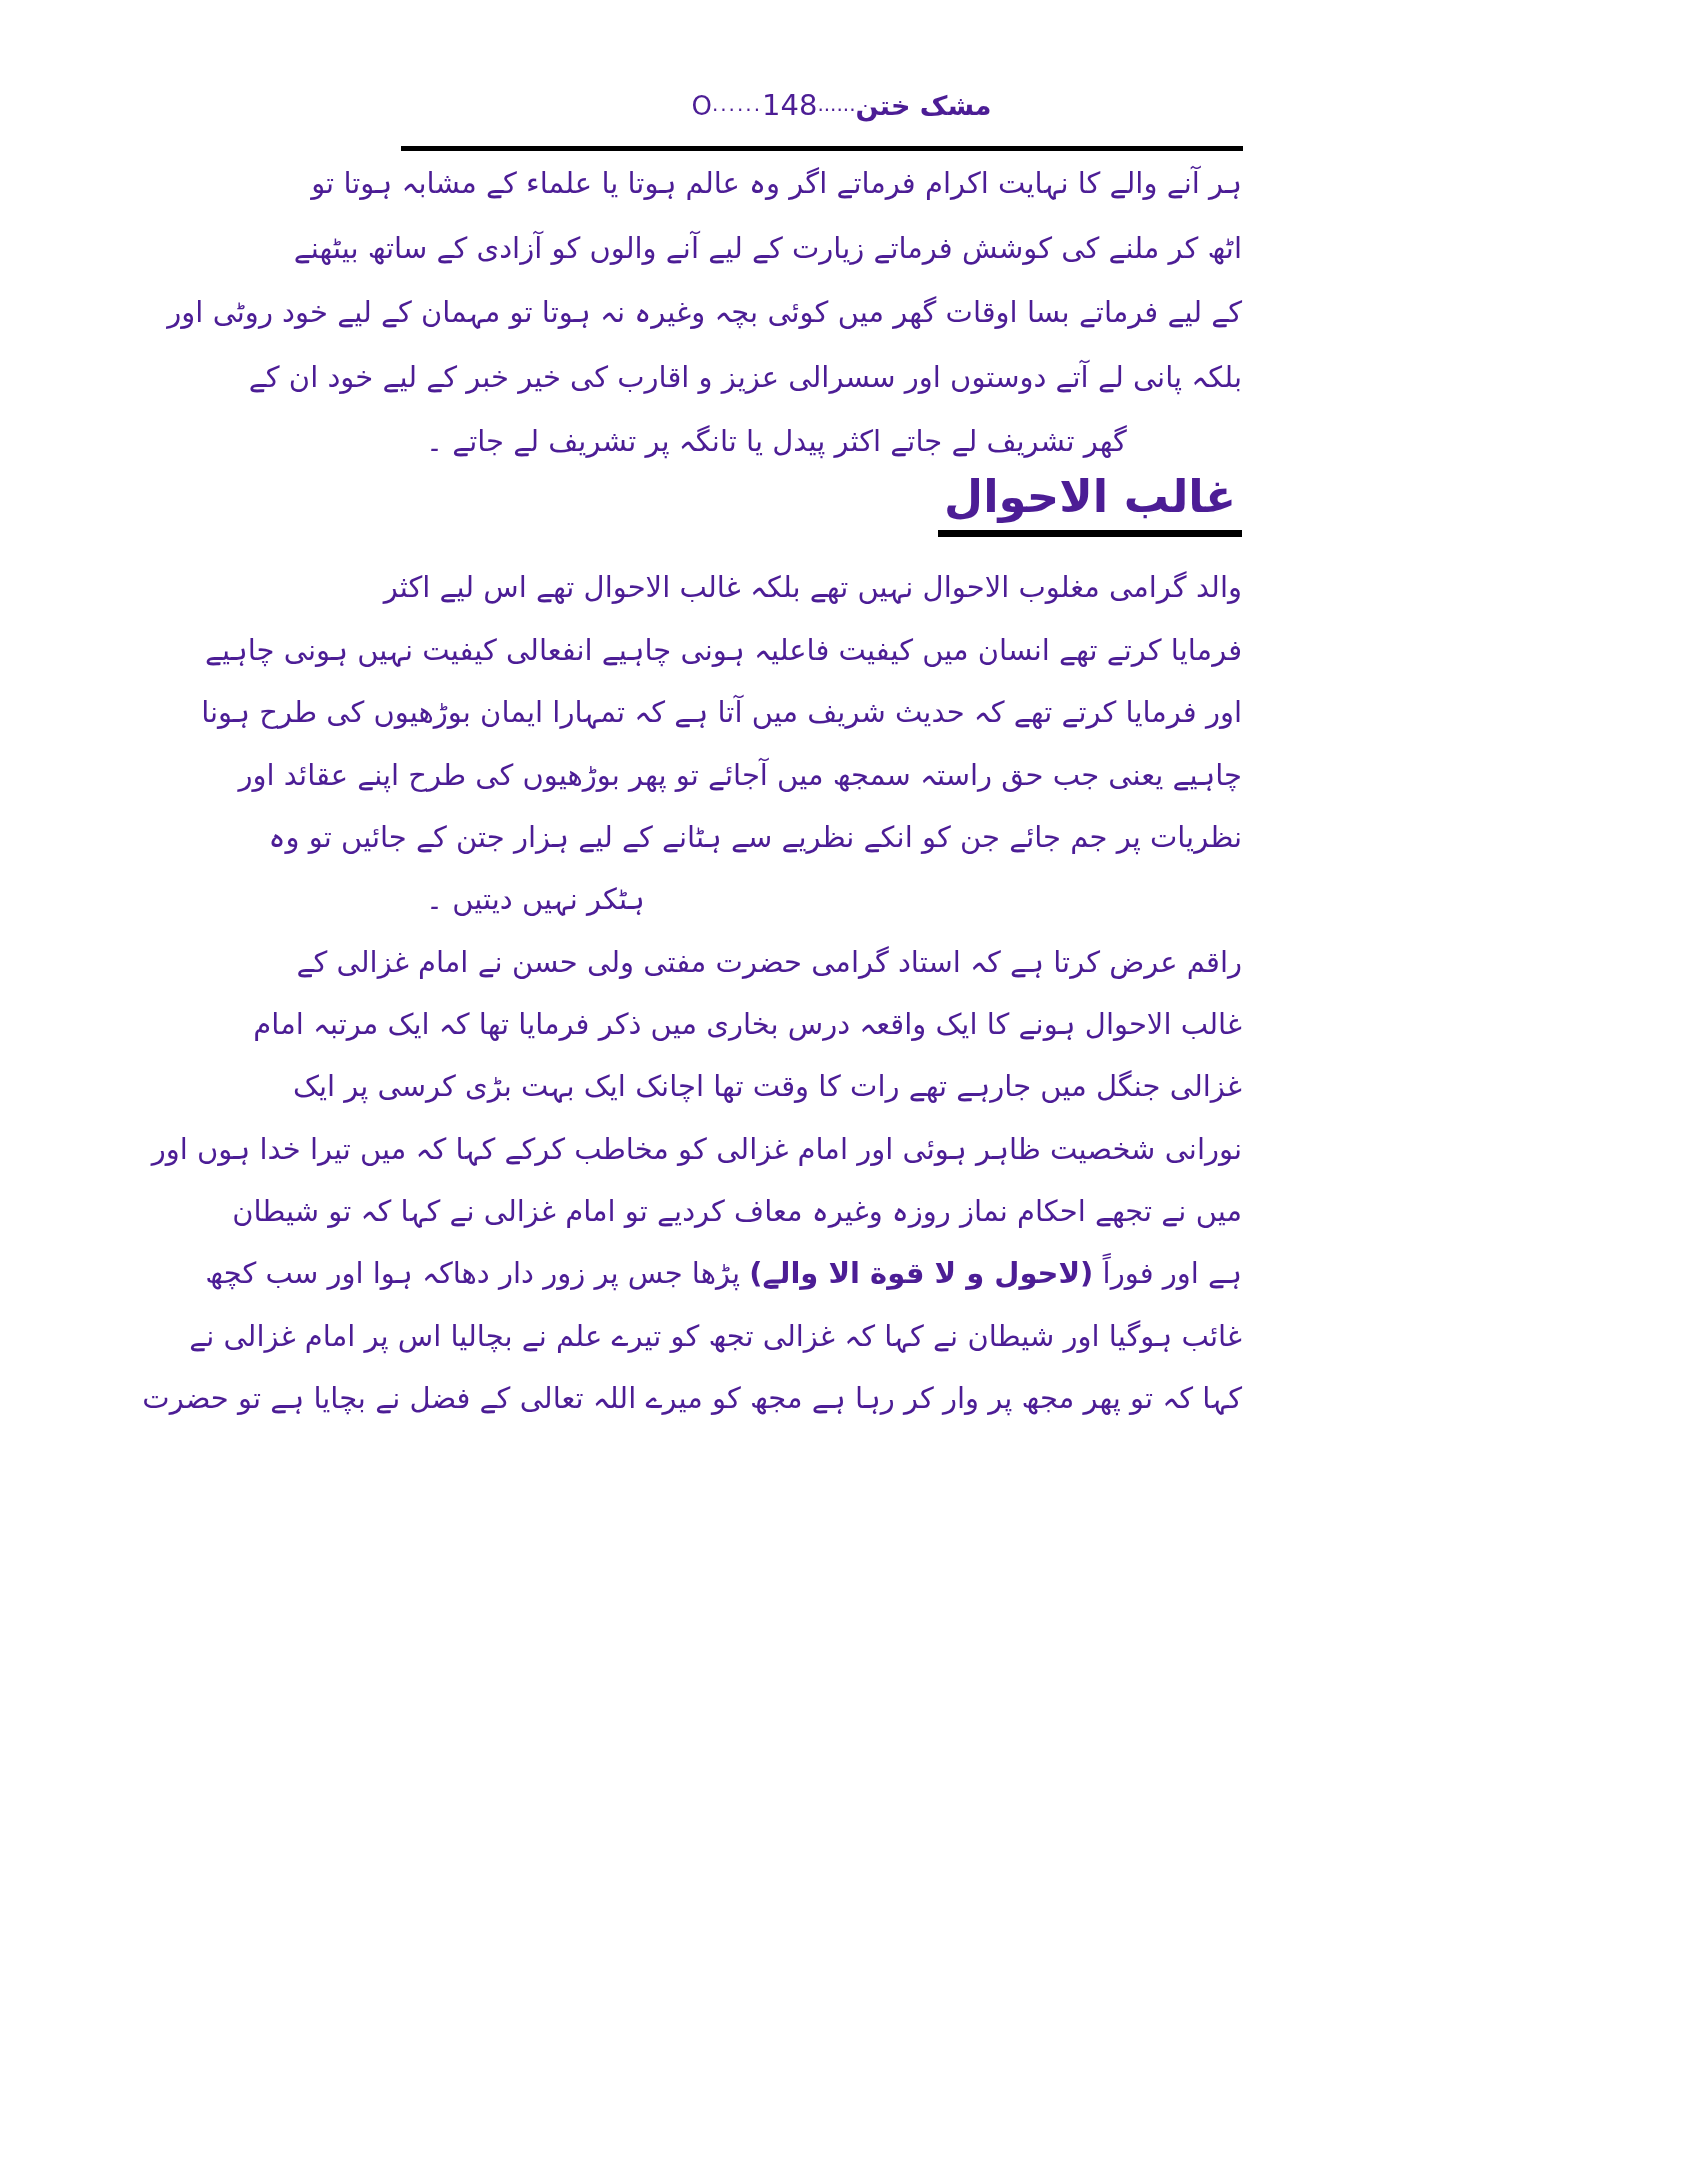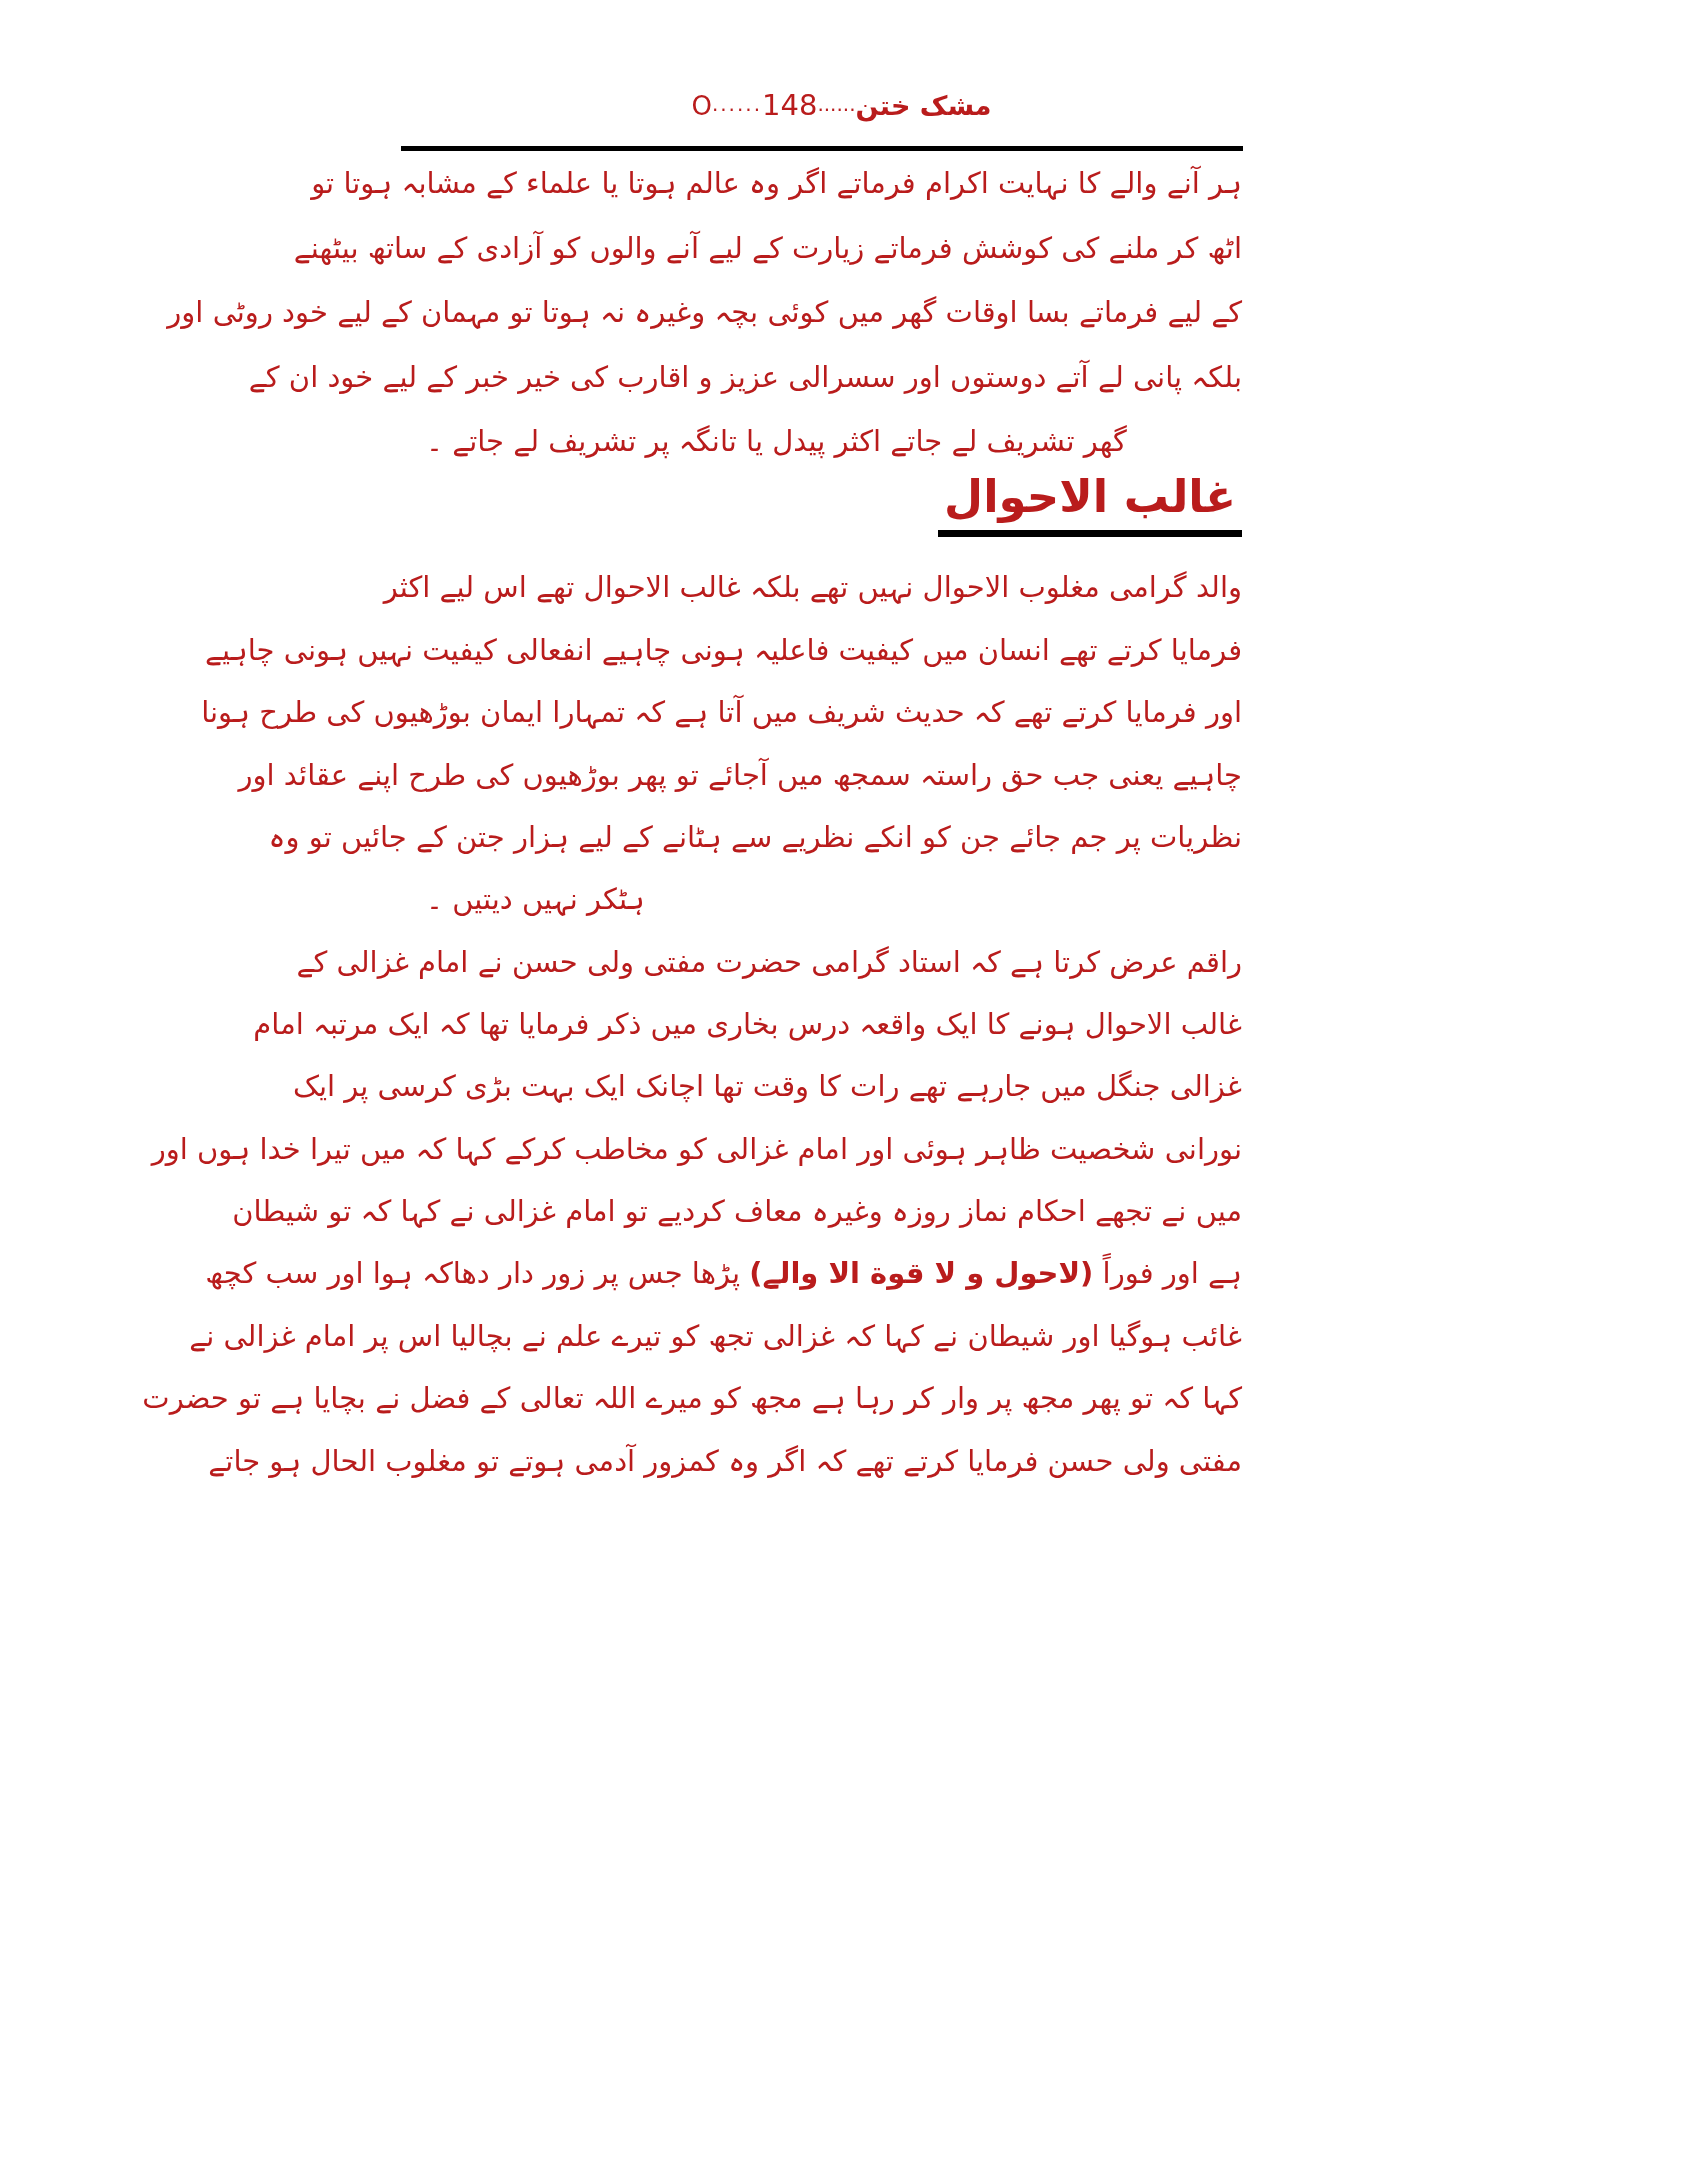--- a/index.html
+++ b/index.html
@@ -2,21 +2,21 @@
 <html><head>
 <meta charset="utf-8">
 <style>
   html, body { margin: 0; padding: 0; background: #ffffff; }
   .page {
     position: relative;
     width: 1683px;
     height: 2178px;
     background: #ffffff;
     font-family: "DejaVu Sans", sans-serif;
-    color: #b91c1c;
+    color: #4c1d95;
     overflow: hidden;
   }
   
   .running-header {
     position: absolute;
     top: 85px;
     left: 0;
     width: 100%;
     text-align: center;
     direction: rtl;
@@ -93,16 +93,15 @@
   <div class="t-line" style="top:931px">راقم عرض کرتا ہے کہ استاد گرامی حضرت مفتی ولی حسن نے امام غزالی کے</div>
   <div class="t-line" style="top:993px">غالب الاحوال ہونے کا ایک واقعہ درس بخاری میں ذکر فرمایا تھا کہ ایک مرتبہ امام</div>
   <div class="t-line" style="top:1118px">نورانی شخصیت ظاہر ہوئی اور امام غزالی کو مخاطب کرکے کہا کہ میں تیرا خدا ہوں اور</div>
   <div class="t-line" style="top:1055px">غزالی جنگل میں جارہے تھے رات کا وقت تھا اچانک ایک بہت بڑی کرسی پر ایک</div>
   <div class="t-line" style="top:1180px">میں نے تجھے احکام نماز روزہ وغیرہ معاف کردیے تو امام غزالی نے کہا کہ تو شیطان</div>
   <div class="t-line" style="top:1242px">
     <span>ہے اور فوراً </span><span class="bold-seg">(لاحول و لا قوة الا والے)</span><span> پڑھا جس پر زور دار دھاکہ ہوا اور سب کچھ</span>
   </div>
   <div class="t-line" style="top:1305px">غائب ہوگیا اور شیطان نے کہا کہ غزالی تجھ کو تیرے علم نے بچالیا اس پر امام غزالی نے</div>
   <div class="t-line" style="top:1367px">کہا کہ تو پھر مجھ پر وار کر رہا ہے مجھ کو میرے اللہ تعالی کے فضل نے بچایا ہے تو حضرت</div>
-  <div class="t-line" style="top:1430px">مفتی ولی حسن فرمایا کرتے تھے کہ اگر وہ کمزور آدمی ہوتے تو مغلوب الحال ہو جاتے</div>
 
 </div>
 
 
 </body></html>

